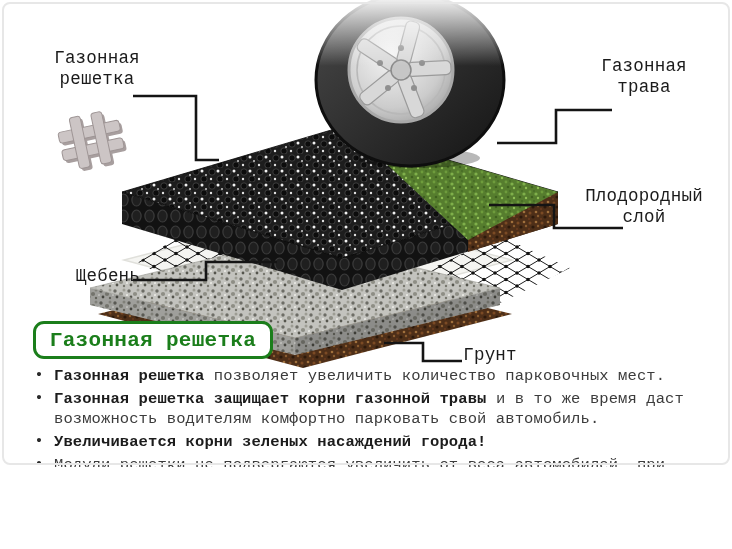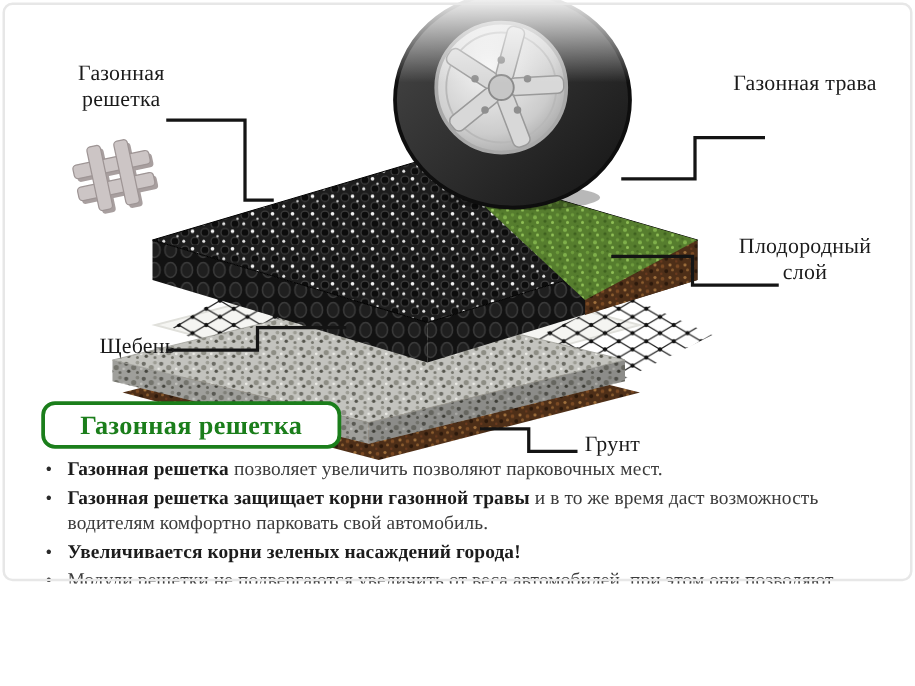--- a/index.html
+++ b/index.html
@@ -1,18 +1,18 @@
 <!DOCTYPE html>
 <html><head>
 <meta charset="utf-8">
 <style>
   html,body{margin:0;padding:0;background:#fff;}
   .stage{
     position:relative;width:732px;height:467px;background:#ffffff;
-    font-family:Liberation Serif, serif;overflow:hidden;
+    font-family:Liberation Mono, monospace;overflow:hidden;
   }
   .frame{
     position:absolute;inset:2px;border:2px solid #e7e7e7;border-radius:8px;
     pointer-events:none;z-index:9;
   }
   .art{position:absolute;left:0;top:0;width:732px;height:380px;}
   .lbl{
     position:absolute;color:#1b1b1b;font-size:17.5px;line-height:21px;
     text-align:center;z-index:5;letter-spacing:.2px;
   }
@@ -220,21 +220,21 @@
   <div class="lbl lbl-gravel">Щебень</div>
   <div class="lbl lbl-soil">Грунт</div>
 
   <div class="titlebox">
     <span>Газонная решетка</span>
   </div>
 
   <ul class="bullets">
     <li>
       <span class="dot">•</span>
-      <span class="txt"><b>Газонная решетка</b><span> позволяет увеличить позволяют парковочных мест.</span></span>
+      <span class="txt"><b>Газонная решетка</b><span> позволяет увеличить количество парковочных мест.</span></span>
     </li>
     <li>
       <span class="dot">•</span>
       <span class="txt"><b>Газонная решетка защищает корни газонной травы</b><span> и в то же время даст возможность водителям комфортно парковать свой автомобиль.</span></span>
     </li>
     <li>
       <span class="dot">•</span>
       <span class="txt"><b>Увеличивается корни зеленых насаждений города!</b><span></span></span>
     </li>
     <li>

